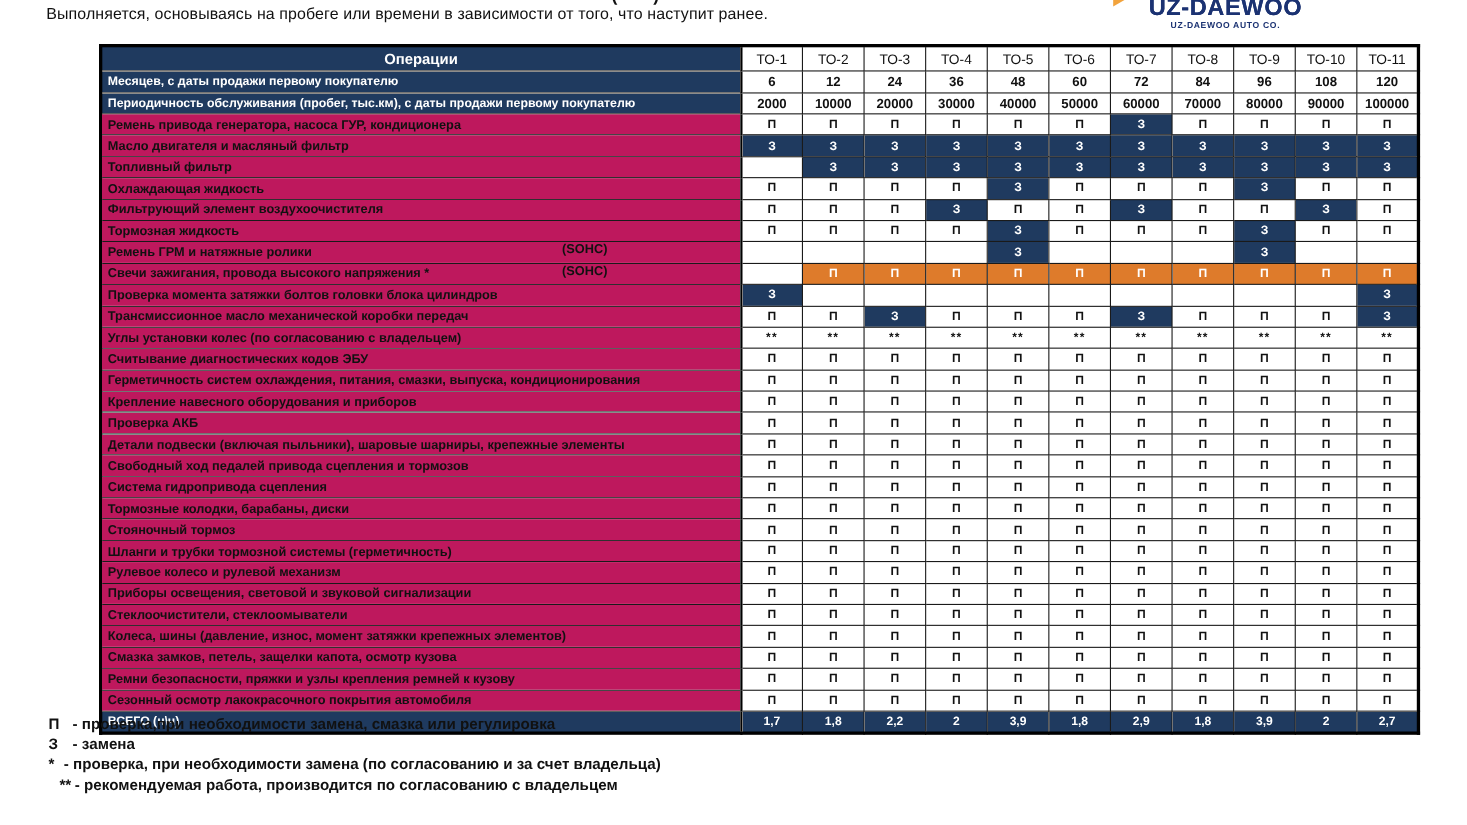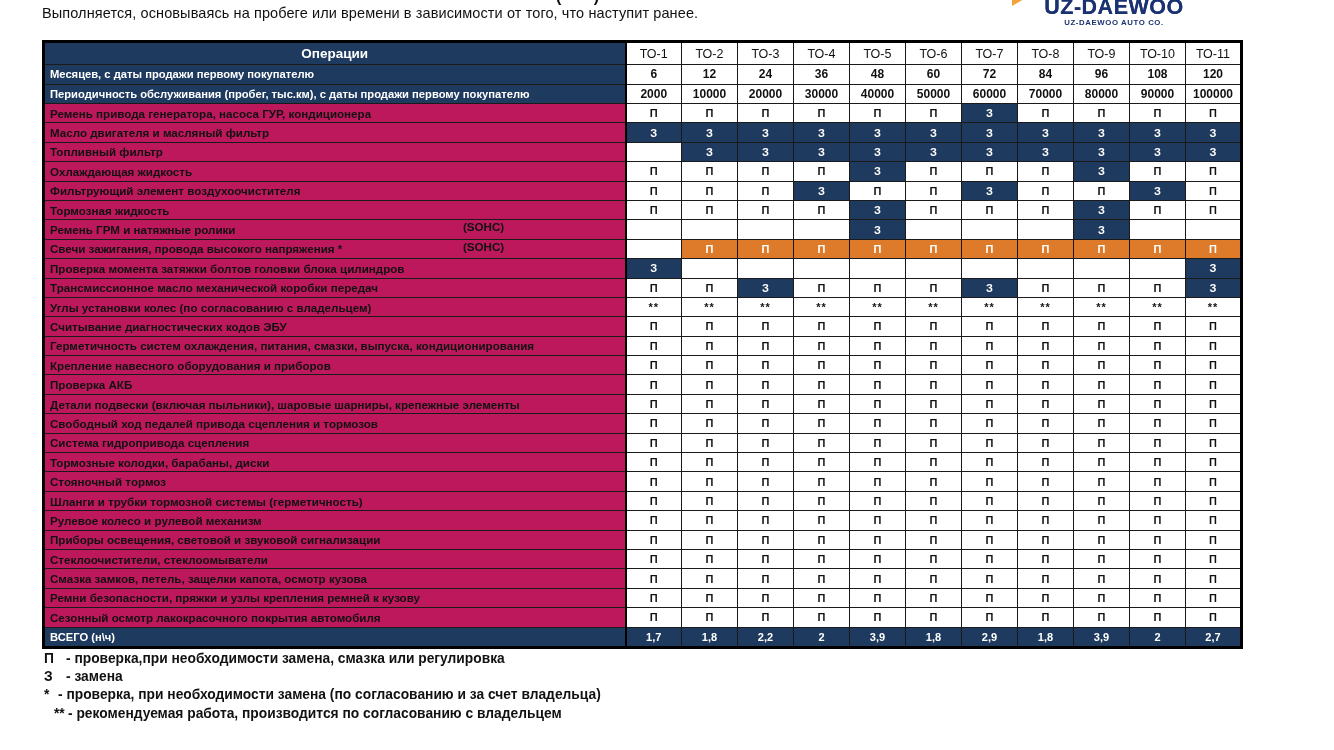--- a/index.html
+++ b/index.html
@@ -16,21 +16,21 @@
   .logo{position:absolute;left:1014px;top:-3px;width:200px;text-align:center;}
   .logo-brand{font-weight:900;font-size:21.5px;letter-spacing:.5px;color:#1b3272;
               line-height:20px;white-space:nowrap;
               text-shadow:0 0 0 #1b3272;}
   .logo-orange{position:absolute;left:-2px;top:2px;width:0;height:0;
                border-top:7px solid #f2a33c;border-right:12px solid transparent;}
   .logo-sub{font-weight:bold;font-size:7.8px;letter-spacing:.6px;color:#1b3272;margin-top:1px;}
 
   
   .table-wrap{position:absolute;left:42px;top:40px;}
-  table{border-collapse:collapse;table-layout:fixed;width:1198px;border:3px solid #000;}
+  table{border-collapse:collapse;table-layout:fixed;width:1198px;border:3px solid #000;margin-left:48px;}
   td,th{border:1px solid #1a1a1a;padding:0 2px;overflow:hidden;white-space:nowrap;}
   col.ops{width:582px;}
   col.toc{width:56px;}
   .ops-head{background:#1f3a5f;color:#fff;font-size:13.5px;font-weight:bold;text-align:center;height:21px;
             border-right:2px solid #000;}
   .to-head{background:#fff;color:#111;font-size:12.5px;font-weight:normal;text-align:center;}
   .navy-label{background:#1f3a5f;color:#fff;font-size:11.2px;font-weight:bold;text-align:left;
               padding-left:5px;height:18.5px;border-right:2px solid #000;}
   .num-cell{background:#fff;color:#111;font-size:12px;font-weight:bold;text-align:center;}
   .row-label{background:#be185d;color:#111;font-size:11.6px;font-weight:bold;text-align:left;
@@ -454,20 +454,34 @@
           <td class="val-cell">П</td>
           <td class="val-cell">П</td>
           <td class="val-cell">П</td>
           <td class="val-cell">П</td>
           <td class="val-cell">П</td>
           <td class="val-cell">П</td>
           <td class="val-cell">П</td>
           <td class="val-cell">П</td>
         </tr>
         <tr>
+          <td class="row-label"><span>Колеса, шины (давление, износ, момент затяжки крепежных элементов)</span></td>
+          <td class="val-cell">П</td>
+          <td class="val-cell">П</td>
+          <td class="val-cell">П</td>
+          <td class="val-cell">П</td>
+          <td class="val-cell">П</td>
+          <td class="val-cell">П</td>
+          <td class="val-cell">П</td>
+          <td class="val-cell">П</td>
+          <td class="val-cell">П</td>
+          <td class="val-cell">П</td>
+          <td class="val-cell">П</td>
+        </tr>
+        <tr>
           <td class="row-label"><span>Смазка замков, петель, защелки капота, осмотр кузова</span></td>
           <td class="val-cell">П</td>
           <td class="val-cell">П</td>
           <td class="val-cell">П</td>
           <td class="val-cell">П</td>
           <td class="val-cell">П</td>
           <td class="val-cell">П</td>
           <td class="val-cell">П</td>
           <td class="val-cell">П</td>
           <td class="val-cell">П</td>

